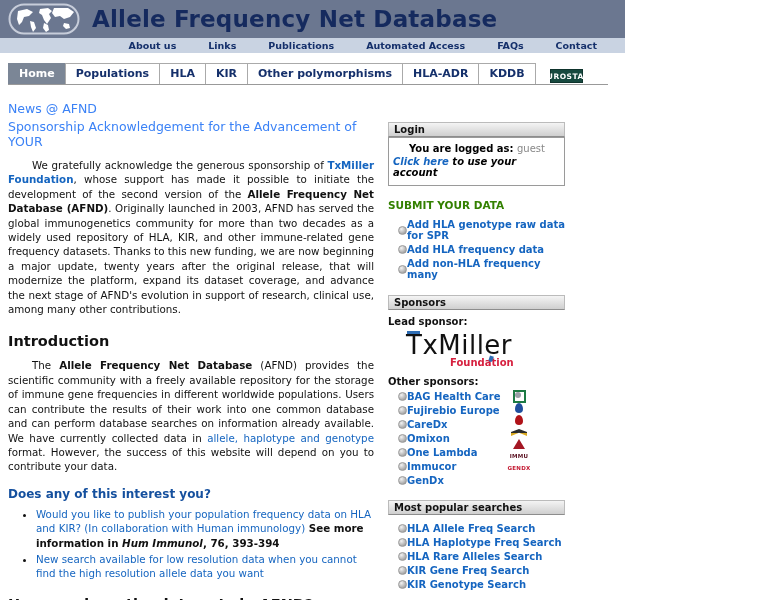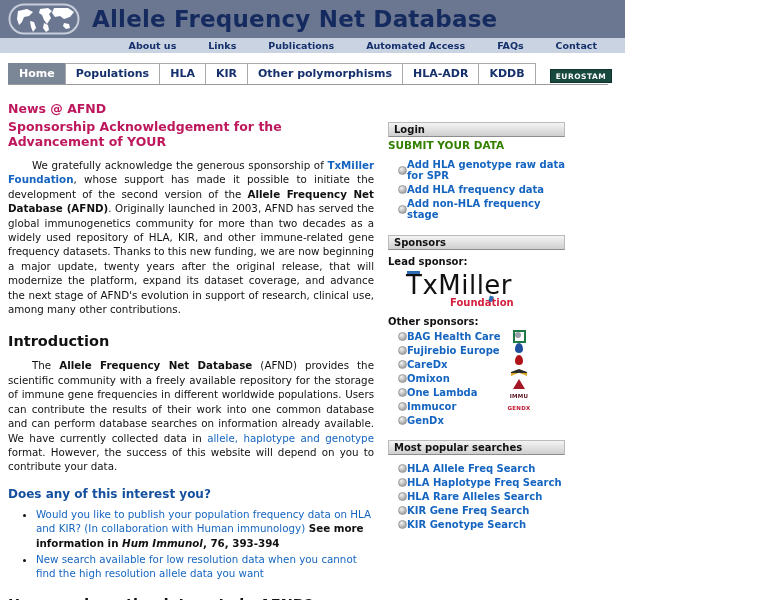--- a/index.html
+++ b/index.html
@@ -19,28 +19,28 @@
   .topnav a { font-size:9.5px; font-weight:bold; color:#15306b; text-decoration:none; }
 
   
   .tabrow { position:absolute; left:8px; top:64px; width:600px; height:21px;
     border-bottom:1px solid #999; display:flex; align-items:flex-end; }
   .tab { font-size:11px; font-weight:bold; color:#15306b; background:#fff;
     border:1px solid #aaa; border-bottom:none; padding:3px 10px 4px 10px;
     margin-right:0px; cursor:pointer;text-align:right; }
   .tab + .tab { margin-left:-1px; }
   .tab.active { background:#7b8696; color:#fff; border-color:#7b8696; }
-  .eurostam { position:absolute; left:550px; top:69px; width:62px; height:14px;
+  .eurostam { position:absolute; left:550px; top:69px; width:33px; height:14px;
     background:#17493f; border:1px solid #0e332c; color:#fff; font-size:7.5px;
     font-weight:bold; letter-spacing:0.5px; display:flex; align-items:center;
     justify-content:center; cursor:pointer; }
 
   
   .main { position:absolute; left:8px; top:101px; width:366px; }
-  .h-red { font-size:12.5px; font-weight:bold; color:#be185d; }
+  .h-red { font-size:12.5px; font-weight:normal; color:#3b82f6; }
   .h-black { font-size:14.5px; font-weight:bold; color:#111; }
   .h-blue { font-size:12px; font-weight:bold; color:#15509e; }
   p.body { font-size:10.3px; line-height:1.4; color:#111; text-align:justify; }
   .indent { text-indent:24px; }
   a.lnk { color:#1565c0; text-decoration:none; }
   .b { font-weight:bold; }
   .i { font-style:italic; }
   ul.interest { margin:6px 0 0 28px; }
   ul.interest li { font-size:10.3px; line-height:1.4; color:#111; margin-bottom:2px; }
 
@@ -142,34 +142,38 @@
 
     <div class="h-black" style="margin-top:15px;">How good are the data sets in AFND?</div>
 
   </div>
 
   <div class="sidebar">
 
     <div class="side-bar">
       <span>Login</span>
     </div>
+    <div class="login-box">
+      <div class="row1"><span class="b">You are logged as: </span><span class="muted">guest</span></div>
+      <div class="row2"><a href="#" class="lnk">Click here</a><span> to use your account</span></div>
+    </div>
 
     <div class="green-h">SUBMIT YOUR DATA</div>
     <ul class="side-list" style="margin-bottom:15px;">
       <li>
           <span class="globe-bullet"></span>
           <a href="#">Add HLA genotype raw data for SPR</a>
         </li>
       <li>
           <span class="globe-bullet"></span>
           <a href="#">Add HLA frequency data</a>
         </li>
       <li>
           <span class="globe-bullet"></span>
-          <a href="#">Add non-HLA frequency stage</a>
+          <a href="#">Add non-HLA frequency many</a>
         </li>
     </ul>
 
     <div class="side-bar">
       <span>Sponsors</span>
     </div>
     <div class="lead-label">Lead sponsor:</div>
 
     <div class="txm-logo">
       <div class="txm-bar"></div>

